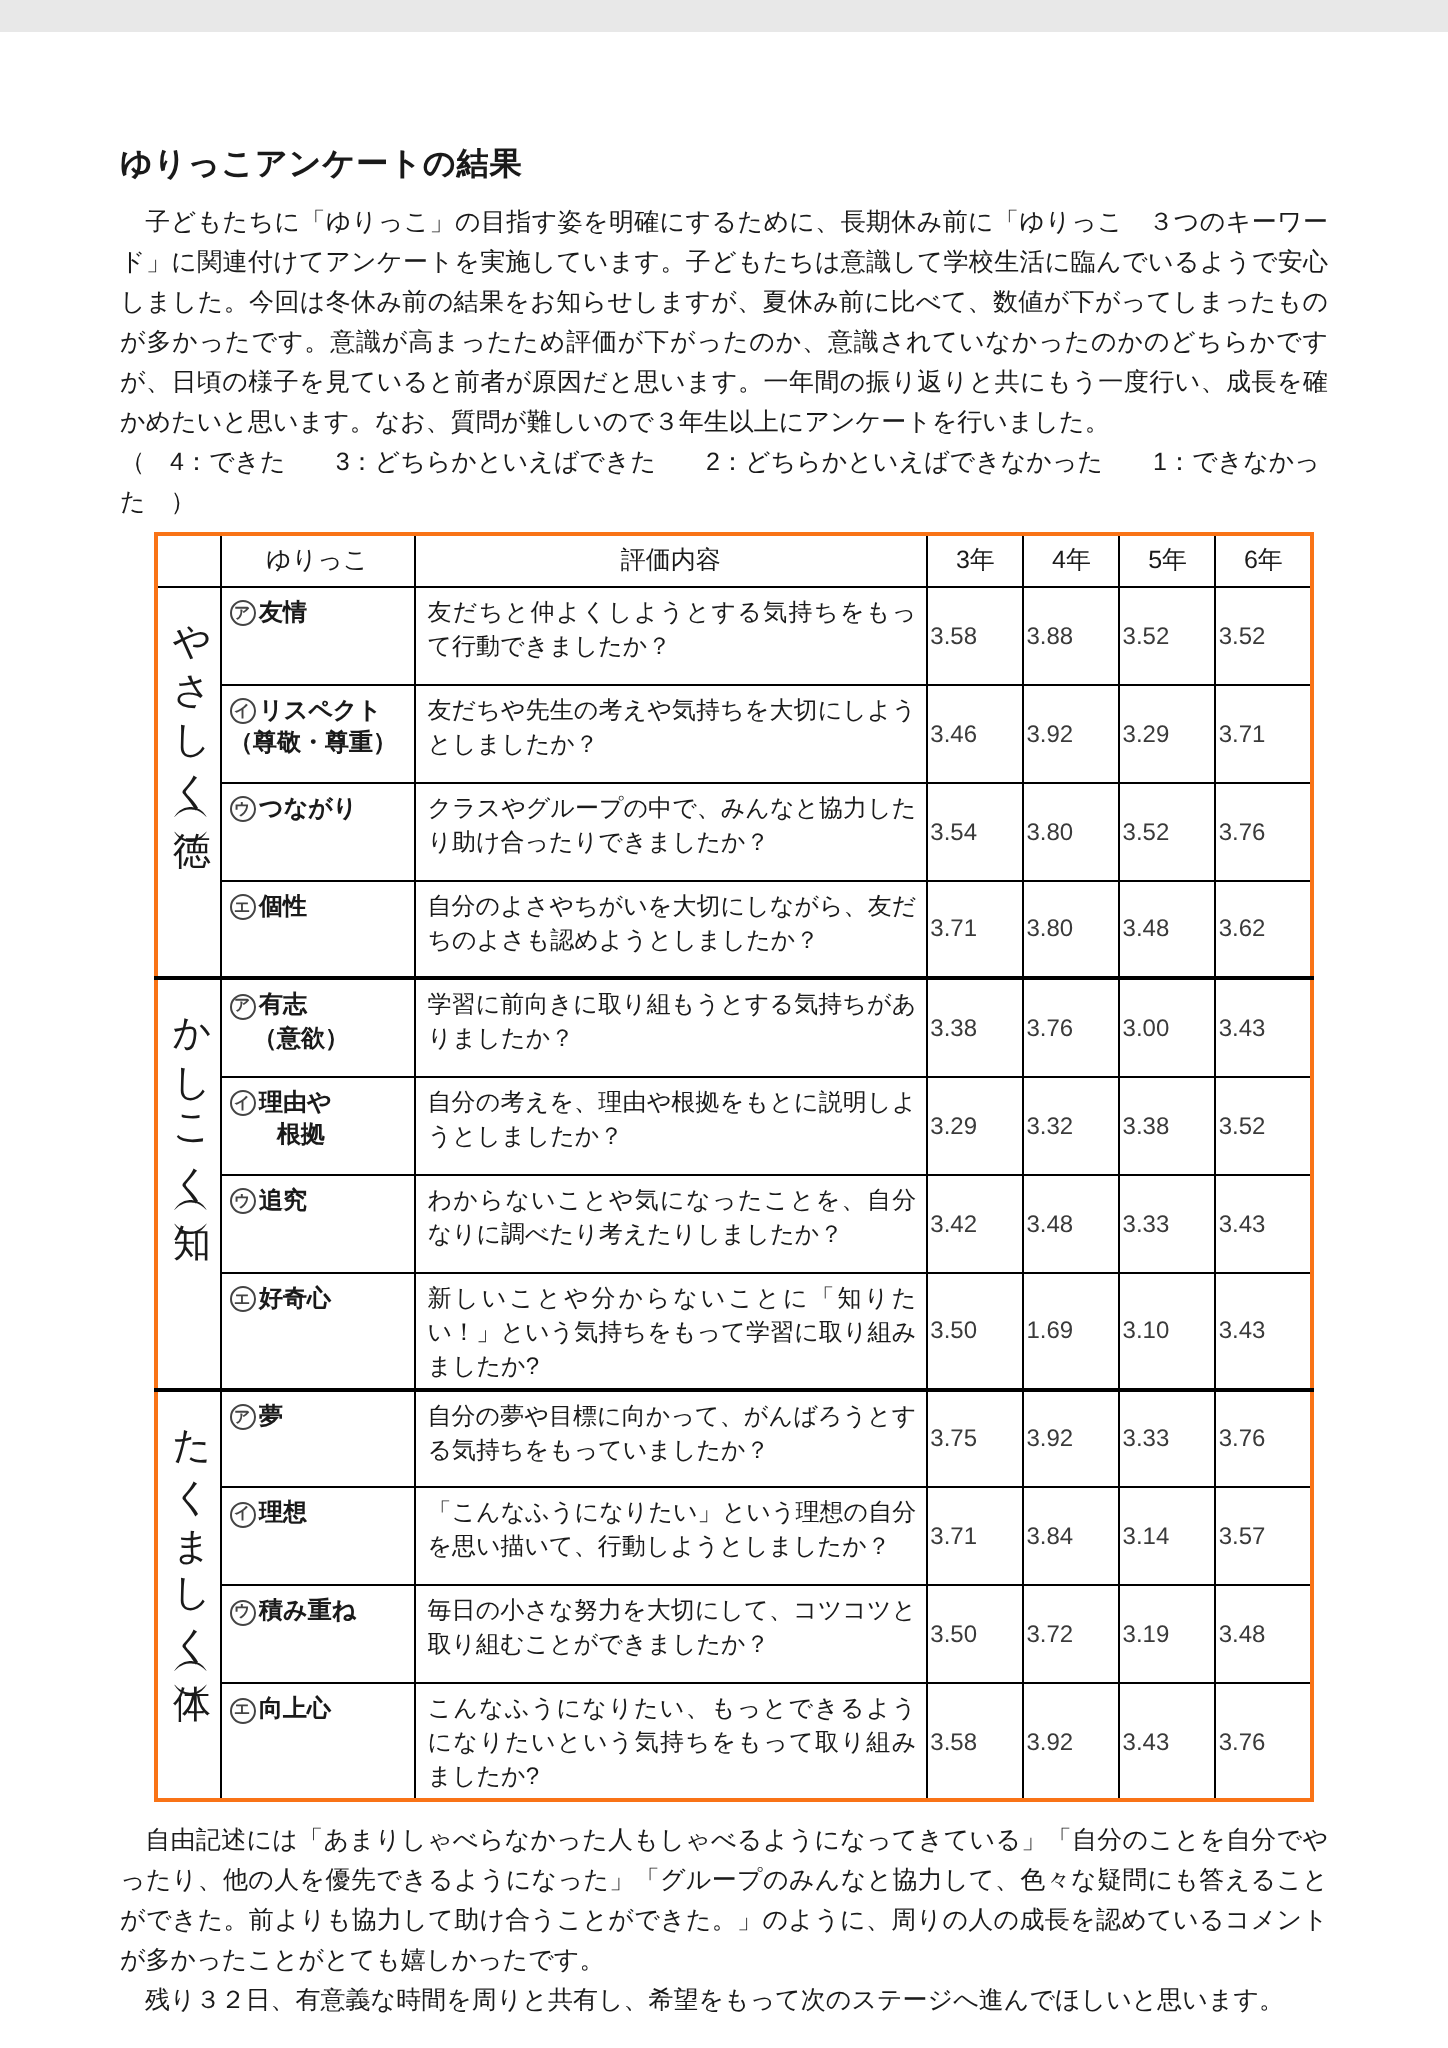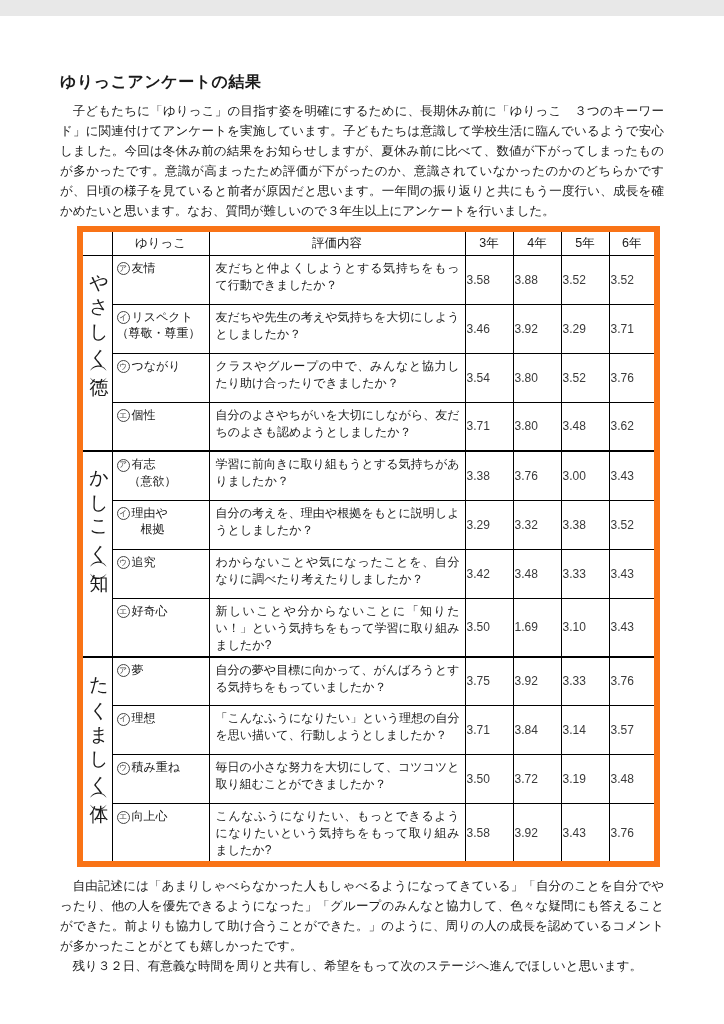--- a/index.html
+++ b/index.html
@@ -8,39 +8,39 @@
     box-sizing:border-box; padding:56px 60px 0 60px; overflow:hidden;
     font-family:"Liberation Sans","DejaVu Sans",sans-serif; color:#1a1a1a;
     position:relative;
   }
   .title { font-size:16px; font-weight:bold; margin:0 0 8px 0; letter-spacing:0.5px; }
   .para { font-size:12.5px; line-height:20px; margin:0; text-align:justify; }
   .scale { font-size:12.5px; line-height:20px; margin:0; white-space:pre-wrap; }
 
   table.results {
     border-collapse:collapse; table-layout:fixed; width:580px;
-    margin:5px 0 0 17px; border:6px solid #f97316;
+    margin:5px 0 0 17px; border:2px solid #f97316;
   }
   .results th, .results td { border:1px solid #000; box-sizing:border-box; }
   .results tr.hdr th { height:26px; font-weight:normal; font-size:12.5px; padding:2px; }
   .results tr.row { height:49px; }
   .results tr.group-start td { border-top:2px solid #000; }
 
   col.c-group { width:32px; }
   col.c-item  { width:97px; }
   col.c-q     { width:256px; }
   col.c-g     { width:48px; }
 
   td.group-cell { vertical-align:top; padding-top:5px; }
   .vtext {
     writing-mode:vertical-rl; text-orientation:mixed;
     font-size:19px; line-height:30px; letter-spacing:3px;
     margin:0 auto; font-weight:500;
   }
-  td.item-cell { vertical-align:top; padding:4px 2px 2px 4px; font-size:12px; line-height:16px; }
+  td.item-cell { vertical-align:top; padding:4px 2px 2px 4px; font-size:12px; line-height:16px;font-weight:bold; }
   .item-l2 { white-space:pre-wrap; }
   .badge {
     display:inline-flex; align-items:center; justify-content:center;
     width:11px; height:11px; border:1px solid #444; border-radius:50%;
     font-size:8px; line-height:1; margin-right:2px; position:relative; top:-1px;
     color:#444; flex:none;
   }
   td.q-cell {
     vertical-align:top; padding:4px 5px 2px 6px;
     font-size:12px; line-height:17px; text-align:justify;
@@ -51,20 +51,21 @@
 </style>
 </head>
 <body>
 
 <div class="page">
 
   <h1 class="title">ゆりっこアンケートの結果</h1>
 
   <p class="para">　子どもたちに「ゆりっこ」の目指す姿を明確にするために、長期休み前に「ゆりっこ　３つのキーワード」に関連付けてアンケートを実施しています。子どもたちは意識して学校生活に臨んでいるようで安心しました。今回は冬休み前の結果をお知らせしますが、夏休み前に比べて、数値が下がってしまったものが多かったです。意識が高まったため評価が下がったのか、意識されていなかったのかのどちらかですが、日頃の様子を見ていると前者が原因だと思います。一年間の振り返りと共にもう一度行い、成長を確かめたいと思います。なお、質問が難しいので３年生以上にアンケートを行いました。</p>
 
+  <p class="scale">（　4：できた　　3：どちらかといえばできた　　2：どちらかといえばできなかった　　1：できなかった　）</p>
 
   <table class="results">
     <colgroup>
       <col class="c-group">
         <col class="c-item">
         <col class="c-q">
       <col class="c-g">
         <col class="c-g">
         <col class="c-g">
         <col class="c-g">

